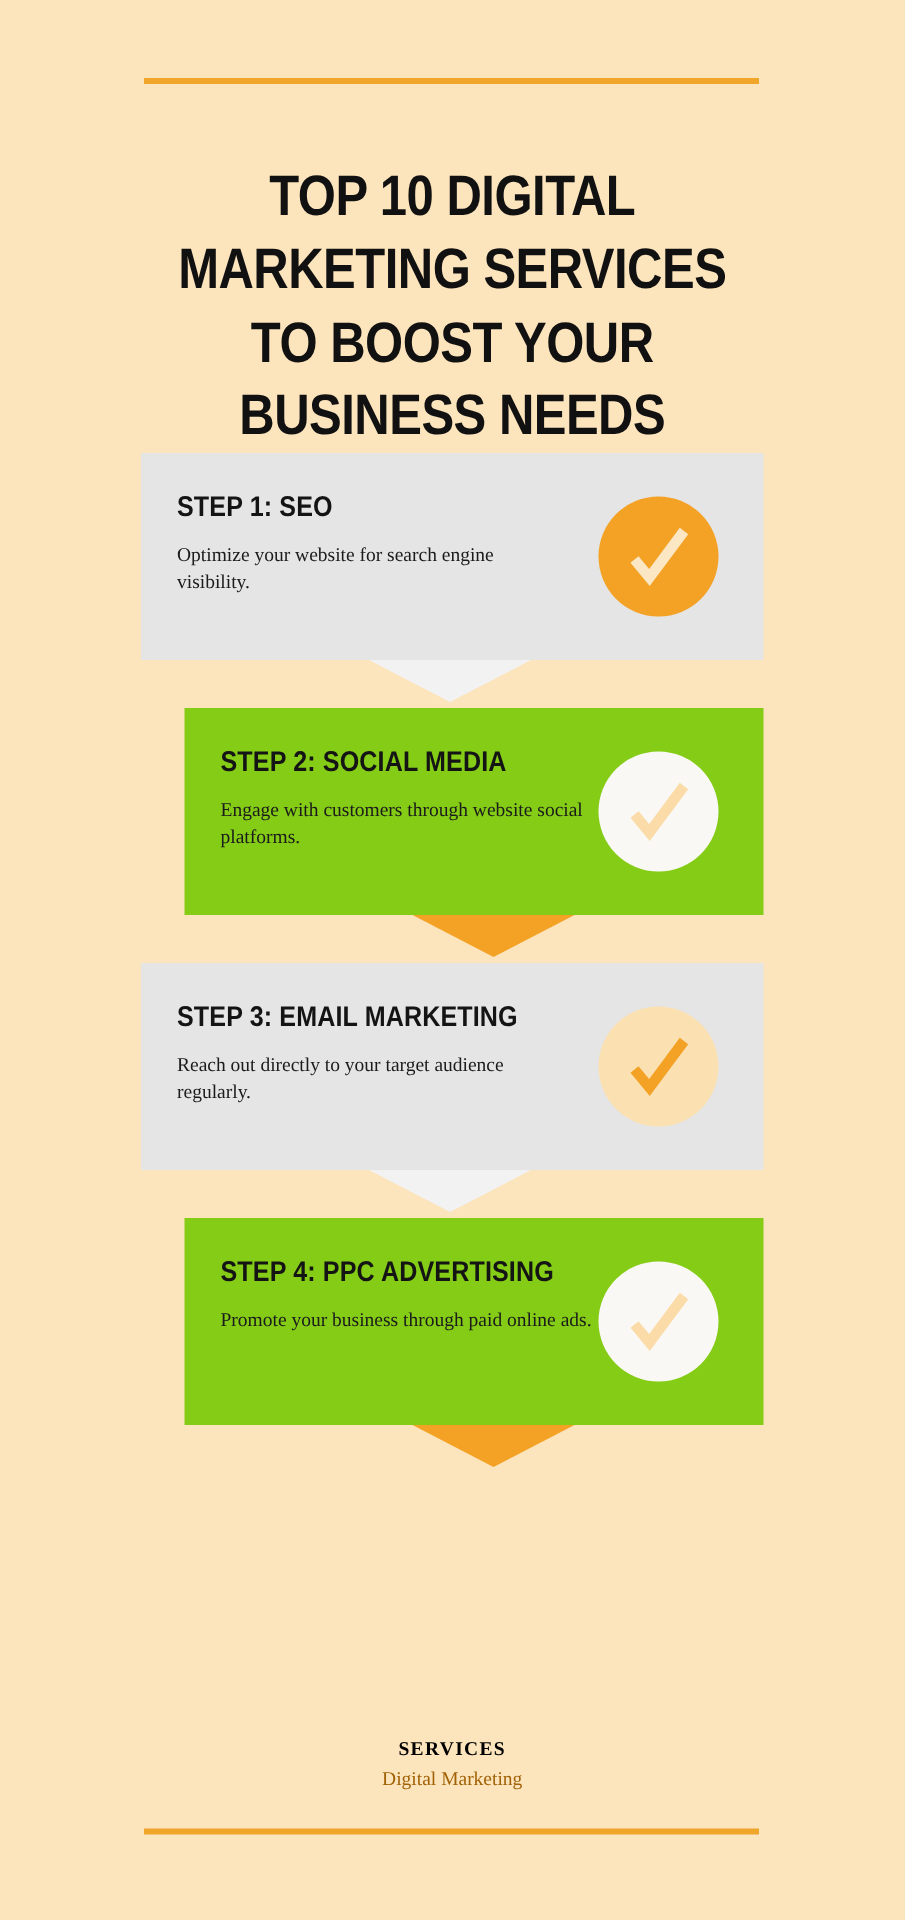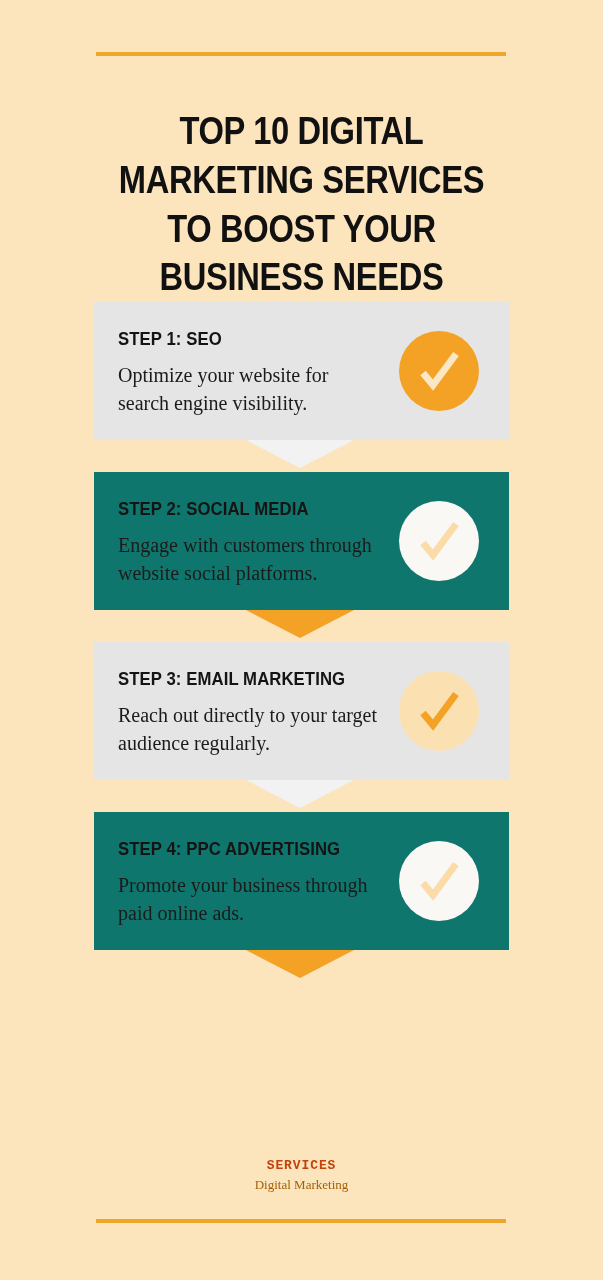--- a/index.html
+++ b/index.html
@@ -63,21 +63,21 @@
     margin: 0 auto 32px auto;
   }
   .card-wrap:last-child { margin-bottom: 0; }
   .card {
     position: relative;
     box-sizing: border-box;
     min-height: 138px;
     padding: 26px 24px 20px 24px;
   }
   .card.light  { background: #e5e5e5; }
-  .card.orange { background: #0f766e; }
+  .card.orange { background: #84cc16; margin-left: 29px; }
 
   
   .tail {
     position: absolute;
     left: 152px;
     top: 100%;
     width: 0;
     height: 0;
     border-left: 54px solid transparent;
     border-right: 54px solid transparent;
@@ -91,21 +91,21 @@
     font-size: 19px;
     letter-spacing: 0.1px;
     color: #141414;
     text-transform: uppercase;
     margin: 0 0 11px 0;
     transform: scaleX(0.88);
     transform-origin: left center;
   }
   .card-body {
     font-family: "Liberation Serif", serif;
-    font-size: 20px;
+    font-size: 13px;
     line-height: 1.40;
     color: #1b1b1b;
     margin: 0;
     max-width: 262px;
   }
   .card.wide .card-body { max-width: 278px; }
 
   
   .card.final { min-height: 106px; padding: 28px 24px 22px 24px; }
   .card.final .card-heading { margin-left: 8px; font-size: 19px; }
@@ -128,25 +128,25 @@
 
   
   .footer {
     position: absolute;
     left: 0;
     top: 1158px;
     width: 603px;
     text-align: center;
   }
   .footer-title {
-    font-family: Liberation Mono, monospace;
+    font-family: Liberation Serif, serif;
     font-weight: 700;
     font-size: 13px;
     letter-spacing: 0.9px;
-    color: #c2410c;
+    color: #000000;
     margin: 0 0 4px 0;
   }
   .footer-sub {
     font-family: "Liberation Serif", serif;
     font-size: 13px;
     color: #a16207;
     margin: 0;
   }
 </style>
 </head>

